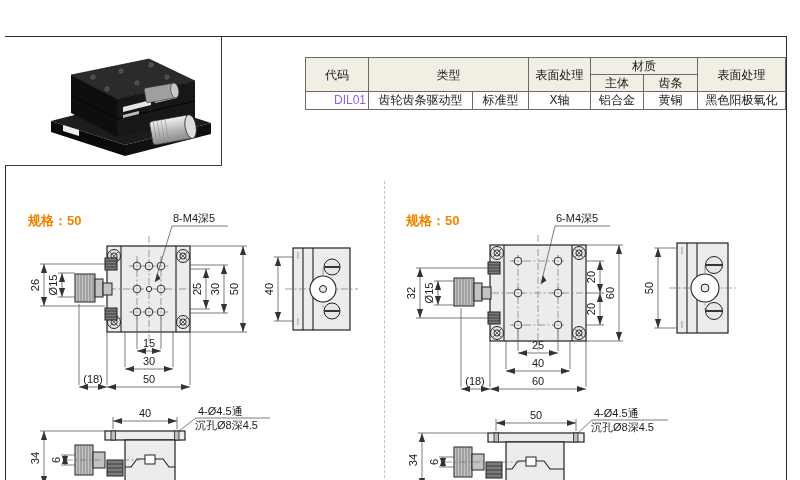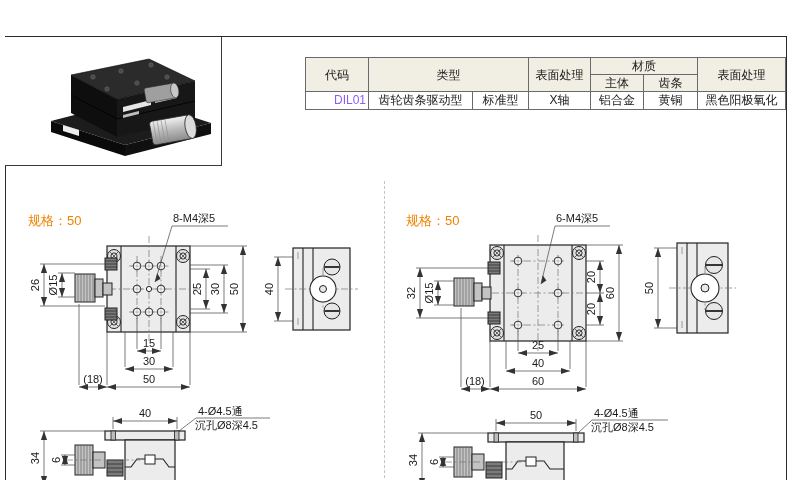--- a/index.html
+++ b/index.html
@@ -17,21 +17,21 @@
              border-right:1px solid #3a3a3a;border-bottom:1px solid #3a3a3a;box-sizing:border-box;}
 
   
   .spec-table{position:absolute;left:305px;top:24px;border-collapse:collapse;table-layout:fixed;
               font-size:12px;text-align:center;border-top:1.8px solid #111;border-bottom:1.8px solid #111;}
   .spec-table th{background:#f1eee4;font-weight:normal;border:1px solid #6a6a6a;padding:0;height:16px;line-height:16px;}
   .spec-table td{background:#ffffff;border:1px solid #6a6a6a;padding:0 2px;height:17px;line-height:17px;}
   .spec-table tbody td{border-top:1.6px solid #111;}
   .code-cell{color:#8b5cf6;font-weight:normal;text-align:right;}
 
-  .spec-title{position:absolute;font-size:13px;font-weight:normal;color:#F08200;}
+  .spec-title{position:absolute;font-size:13px;font-weight:bold;color:#F08200;}
   .t50{left:28px;top:179px;} .t60{left:406px;top:179px;}
 
   svg.drawing{position:absolute;}
   .d50{left:10px;top:175px;} .d60{left:388px;top:175px;}
 
   
   .ol{fill:#ececec;stroke:#222;stroke-width:1.2;}
   .ow{fill:#ffffff;stroke:#222;stroke-width:1;}
   .ln{stroke:#222;stroke-width:1.1;fill:none;}
   .kn{fill:#c3c3c3;stroke:#222;stroke-width:1;}

